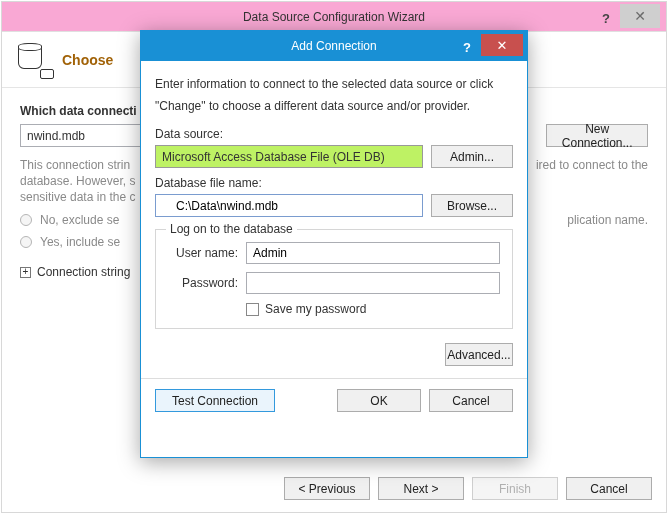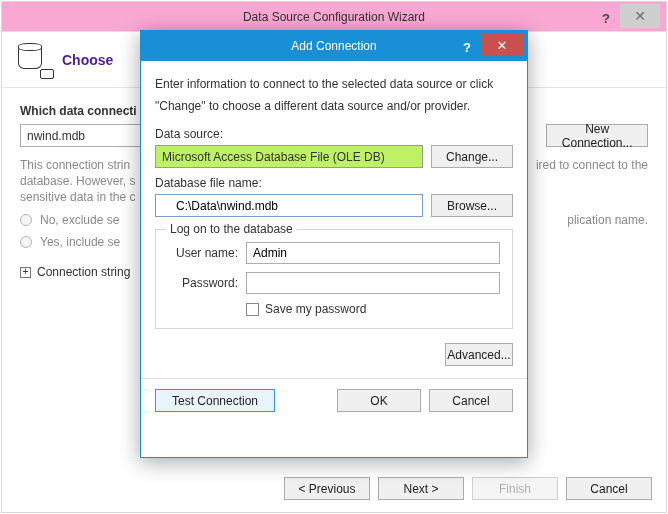--- a/index.html
+++ b/index.html
@@ -8,21 +8,21 @@
 .wizard { position: absolute; left:1px; top:1px; width:666px; height:512px; background:#fff; border:1px solid #d8d8d8; }
 .wizard-titlebar { height:30px; background:#f9a8d4; border-bottom:1px solid #e0e0e0; display:flex; align-items:center; justify-content:center; position:relative; }
 .wizard-title { font-size:12px; color:#333; }
 .wizard-help { position:absolute; right:50px; top:6px; width:20px; height:20px; font-size:13px; font-weight:bold; color:#444; display:flex; align-items:center; justify-content:center; }
 .wizard-close { position:absolute; right:6px; top:2px; width:40px; height:24px; background:#cfcfcf; color:#6b6b6b; display:flex; align-items:center; justify-content:center; font-size:14px; }
 .wizard-header { height:56px; display:flex; align-items:center; padding:0 16px; border-bottom:1px solid #e5e5e5; }
 .db-icon { width:34px; height:34px; margin-right:10px; position:relative; }
 .db-icon .cyl { width:24px; height:24px; border:1.5px solid #333; border-radius:4px 4px 6px 6px / 3px 3px 6px 6px; position:absolute; left:0; top:2px; background:#fff; }
 .db-icon .cyl:before { content:""; position:absolute; left:-1px; right:-1px; top:-3px; height:6px; border:1.5px solid #333; border-radius:10px/3px; background:#fff; }
 .db-icon .plug { position:absolute; right:-2px; bottom:-2px; width:14px; height:10px; border:1.5px solid #333; background:#fff; border-radius:2px; }
-.choose { font-size:14px; font-weight:bold; color:#4c1d95; }
+.choose { font-size:14px; font-weight:bold; color:#a16207; }
 .wizard-body { padding: 10px 18px 0 18px; color:#333; font-size:12px; }
 .section-label { font-weight:bold; font-size:12px; margin-top:6px; margin-bottom:6px; }
 .row { display:flex; gap:8px; align-items:center; }
 .conn-input { flex:1; height:23px; border:1px solid #abadb3; background:#fff; padding:0 6px; font-size:12px; color:#333; }
 .btn { height:23px; padding:0 10px; font-size:12px; background:#f0f0f0; border:1px solid #acacac; color:#222; display:inline-flex; align-items:center; justify-content:center; cursor:pointer; }
 .hint { color:#8a8a8a; font-size:12px; line-height:16px; margin-top:10px; }
 .radio { display:flex; align-items:center; gap:8px; color:#8a8a8a; margin-top:8px; font-size:12px; }
 .radio .dot { width:12px; height:12px; border:1px solid #b5b5b5; border-radius:50%; background:#f5f5f5; }
 .expander { display:flex; align-items:center; gap:6px; margin-top:16px; font-size:12px; color:#333; }
 .expander .box { width:11px; height:11px; border:1px solid #777; display:flex; align-items:center; justify-content:center; font-size:10px; line-height:10px; color:#333; }
@@ -119,21 +119,21 @@
     <span class="modal-close">✕</span>
   </div>
   <div class="modal-body">
     <div class="intro">Enter information to connect to the selected data source or click "Change" to choose a different data source and/or provider.</div>
 
     <div class="label-small">Data source:</div>
     <div class="ds-row">
       <div class="ds-box">
           <span>Microsoft Access Database File (OLE DB)</span>
         </div>
-      <button class="btn" style="width:82px">Change...</button>
+      <button class="btn" style="width:82px">Admin...</button>
     </div>
 
     <div class="label-small">Database file name:</div>
     <div class="file-row">
       <input class="file-input" value="C:\Data\nwind.mdb" style="">
       <button class="btn" style="width:82px">Browse...</button>
     </div>
 
     <div class="group">
       <span class="legend">Log on to the database</span>

